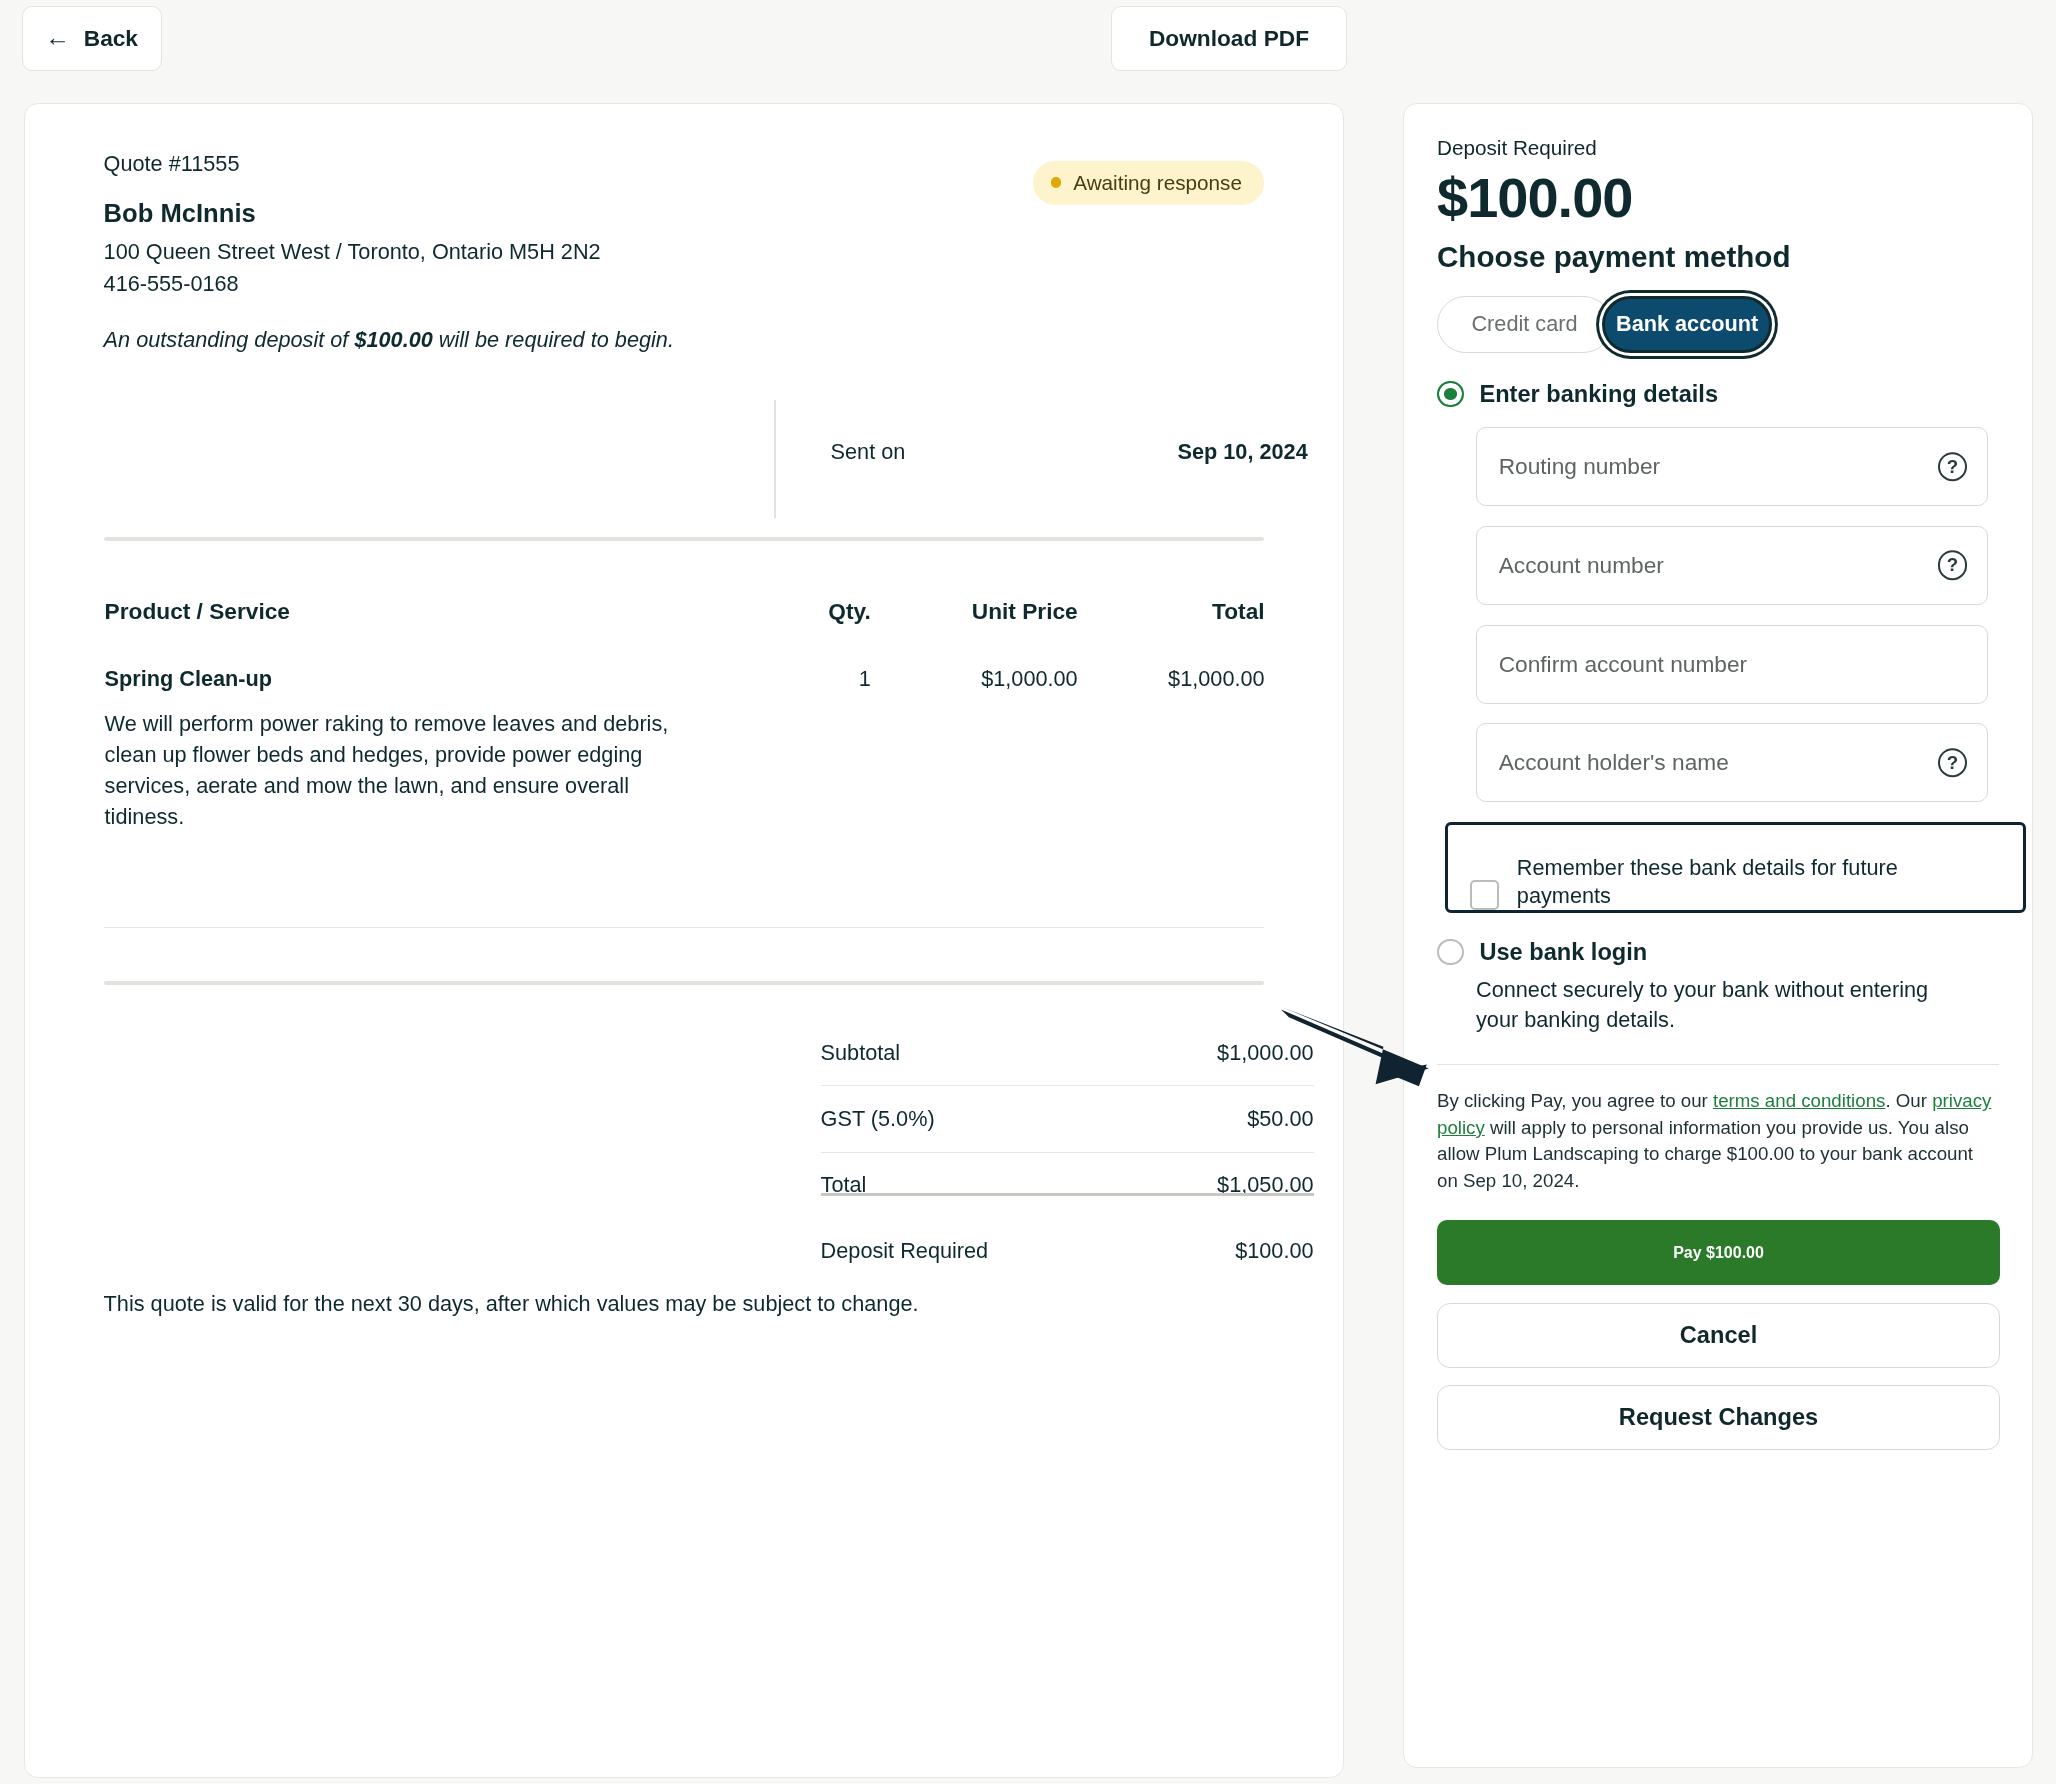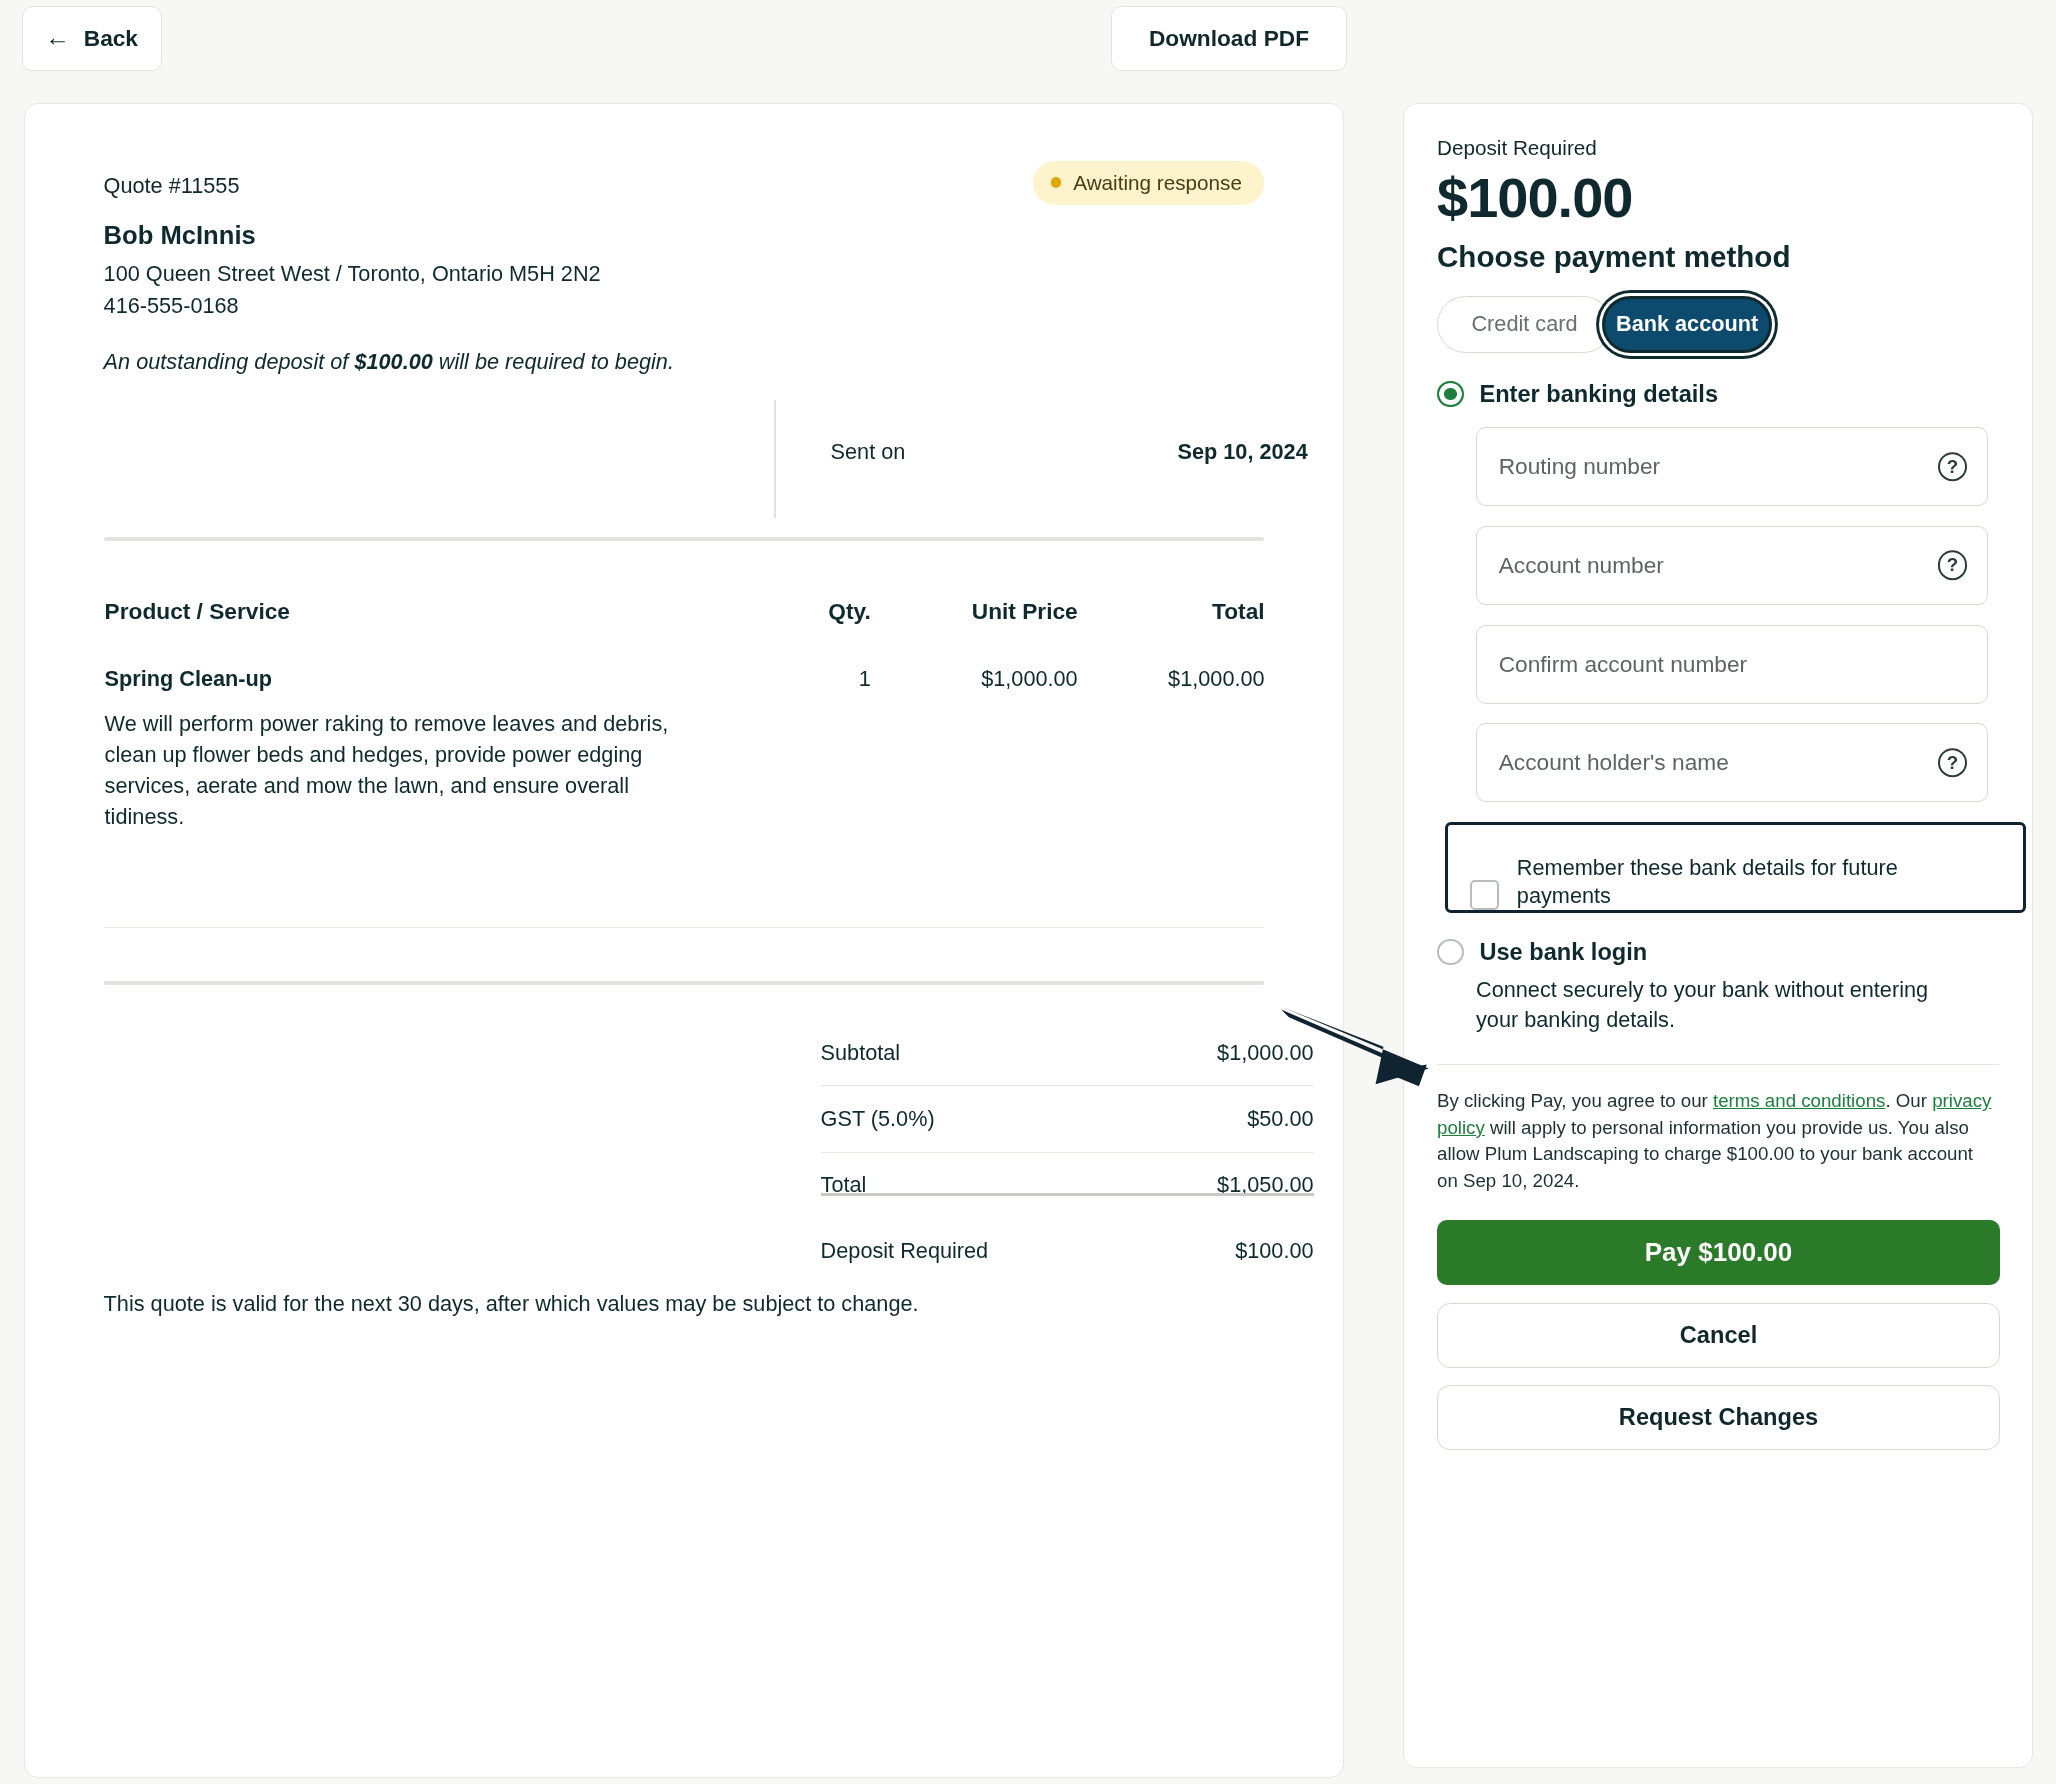--- a/index.html
+++ b/index.html
@@ -57,21 +57,21 @@
   }
 
   
   .quote-card {
     position: absolute;
     left: 23.6px; top: 103px;
     width: 1320px; height: 1675px;
     background: #ffffff;
     border: 1px solid #e6e6e2;
     border-radius: 13.8px;
-    padding: 69px 79px;
+    padding: 47px 79px;
   }
   .quote-num {
     font-size: 21.7px;
     color: #10282c;
     margin-bottom: 21.7px;
   }
   .status-pill {
     position: absolute;
     right: 79px; top: 57px;
     background: #fdf3cd;
@@ -358,21 +358,21 @@
   .legal a {
     color: #1d7f3c;
     text-decoration: underline;
   }
 
   .pay-btn {
     margin-top: 25.6px;
     width: 563px; height: 65px;
     background: #2a7a2a;
     color: #ffffff;
-    font-size: 26px;
+    font-size: 16px;
     font-weight: bold;
     border-radius: 9.9px;
     display: flex; align-items: center; justify-content: center;
     cursor: pointer;
   }
   .ghost-btn {
     margin-top: 17.7px;
     width: 563px; height: 65px;
     background: #ffffff;
     border: 1px solid #d9d9d4;

